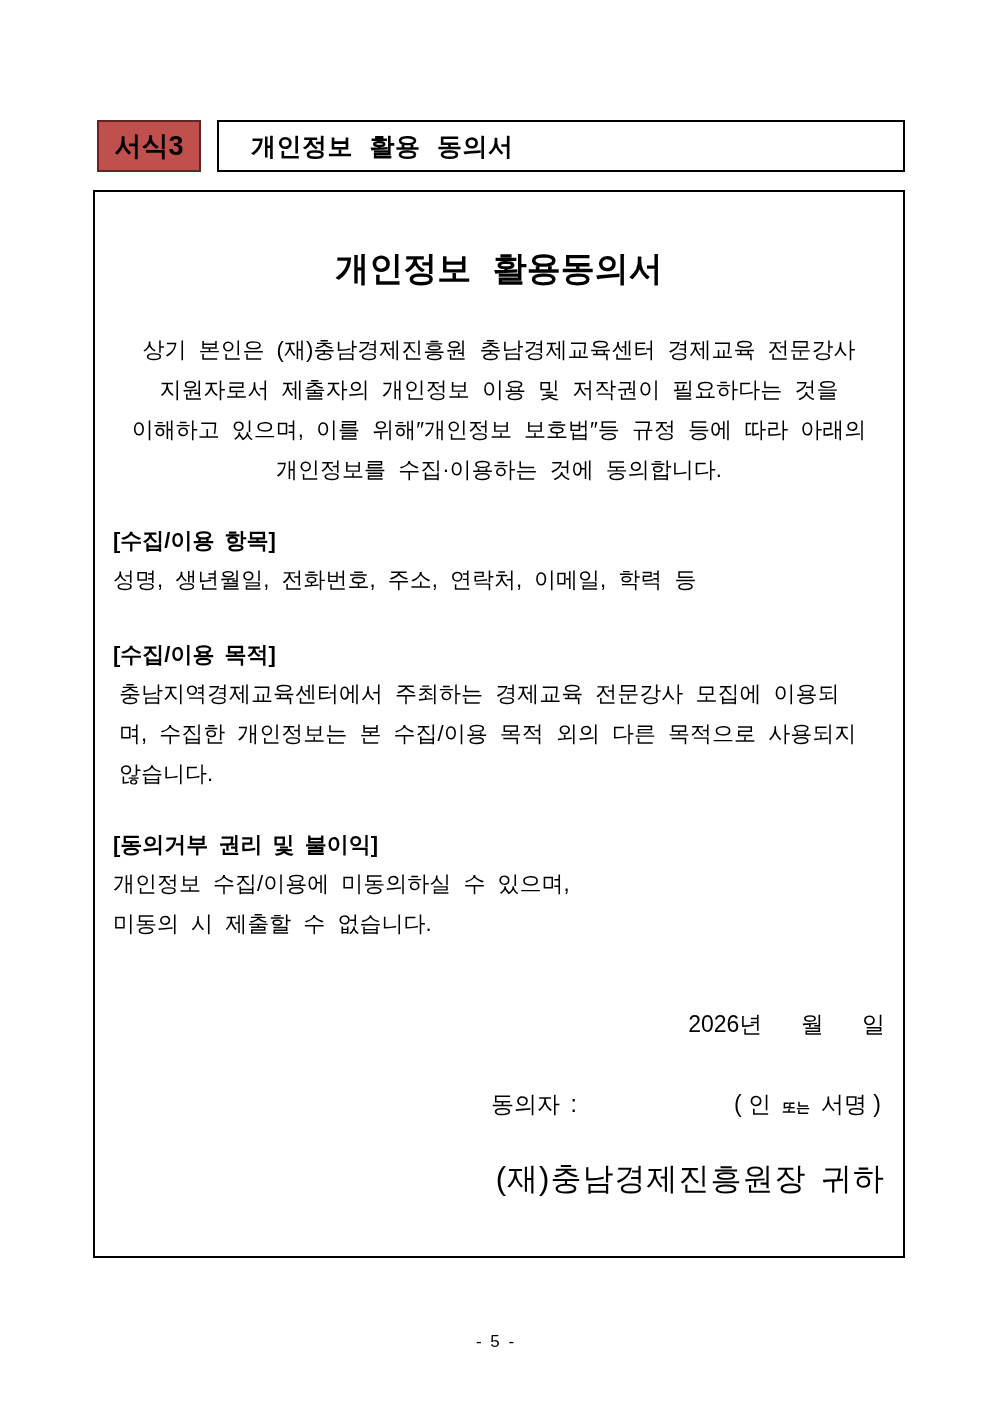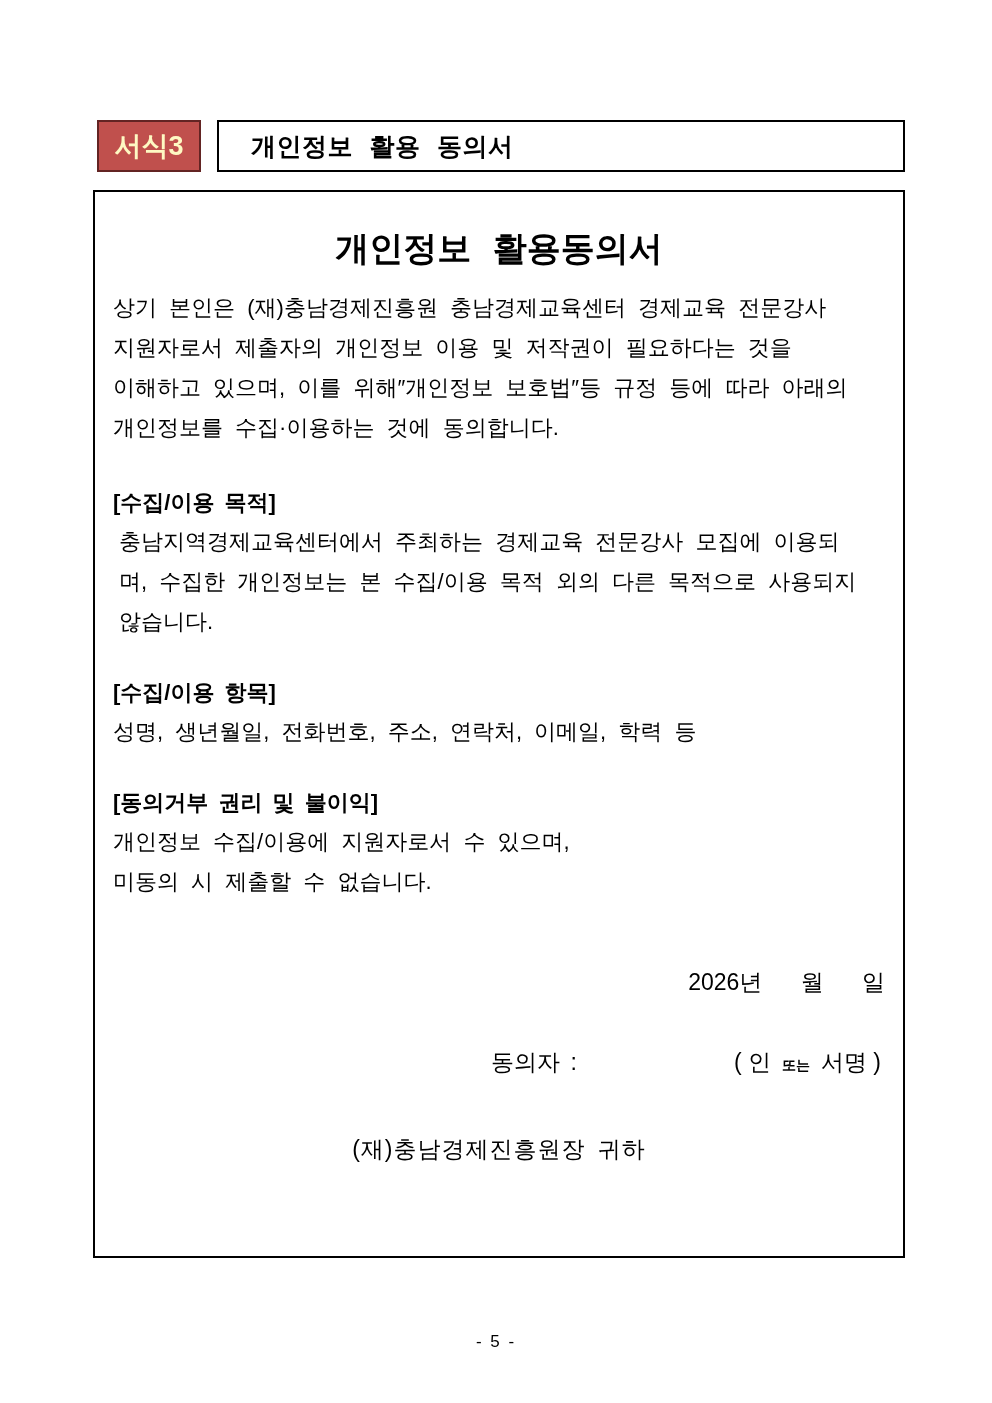--- a/index.html
+++ b/index.html
@@ -24,21 +24,21 @@
     position:absolute;
     left:97px; top:120px;
     width:808px; height:52px;
     display:flex;
     gap:16px;
   }
   .badge {
     width:104px;
     background:var(--badge-bg);
     border:2px solid var(--badge-border);
-    color:#fef9c3;
+    color:#000000;
     font-weight:bold;
     font-size:27px;
     display:flex;
     align-items:center;
     justify-content:center;
   }
   .header-title-box {
     flex:1;
     border:2px solid #000;
     display:flex;
@@ -51,29 +51,30 @@
   }
   
   .doc-box {
     position:absolute;
     left:93px; top:190px;
     width:812px; height:1068px;
     border:2px solid #000;
     padding:0 18px;
   }
   .form-title {
-    margin-top:36px;
+    margin-top:56px;
     text-align:center;
     font-size:34px;
     font-weight:bold;
     word-spacing:12px;
     line-height:40px;
   }
   .intro {
-    margin-top:20px;
+    margin-top:42px;
+    text-align:center;
     font-size:22px;
     line-height:40px;
     white-space:pre-line;
     word-spacing:6px;
   }
   .section-heading {
     margin-top:32px;
     font-weight:bold;
     font-size:22px;
     line-height:38px;
@@ -107,23 +108,23 @@
   .stamp-note {
     margin-left:auto;
     margin-right:4px;
     display:inline-flex;
     align-items:baseline;
     gap:11px;
     font-size:23px;
   }
   .stamp-small { font-size:14px;font-weight:bold; }
   .recipient {
-    margin-top:44px;
-    text-align:center;
-    font-size:23px;
+    margin-top:32px;
+    text-align:right;
+    font-size:31px;
     line-height:40px;
     word-spacing:5px;
     letter-spacing:1px;
   }
   .page-number {
     position:absolute;
     left:0; right:0;
     top:1332px;
     text-align:center;
     font-size:17px;
@@ -143,35 +144,35 @@
 
   <div class="doc-box">
 
     <div class="form-title">개인정보 활용동의서</div>
 
     <div class="intro">상기 본인은 (재)충남경제진흥원 충남경제교육센터 경제교육 전문강사
 지원자로서 제출자의 개인정보 이용 및 저작권이 필요하다는 것을
 이해하고 있으며, 이를 위해″개인정보 보호법″등 규정 등에 따라 아래의
 개인정보를 수집·이용하는 것에 동의합니다.</div>
 
+    <div class="section sec1">
+      <div class="section-heading">[수집/이용 항목]</div>
+      <div class="section-body">성명, 생년월일, 전화번호, 주소, 연락처, 이메일, 학력 등</div>
+    </div>
+
     <div class="section sec2">
       <div class="section-heading">[수집/이용 목적]</div>
       <div class="section-body">충남지역경제교육센터에서 주최하는 경제교육 전문강사 모집에 이용되
 며, 수집한 개인정보는 본 수집/이용 목적 외의 다른 목적으로 사용되지
 않습니다.</div>
     </div>
 
-    <div class="section sec1">
-      <div class="section-heading">[수집/이용 항목]</div>
-      <div class="section-body">성명, 생년월일, 전화번호, 주소, 연락처, 이메일, 학력 등</div>
-    </div>
-
     <div class="section sec3">
       <div class="section-heading">[동의거부 권리 및 불이익]</div>
-      <div class="section-body">개인정보 수집/이용에 지원자로서 수 있으며,
+      <div class="section-body">개인정보 수집/이용에 미동의하실 수 있으며,
 미동의 시 제출할 수 없습니다.</div>
     </div>
 
     <div class="date-line">2026년      월      일</div>
 
     <div class="sig-row">
       <span class="sig-spacer"></span>
       <span class="sig-label">동의자 :</span>
       <span class="stamp-note">
         <span>( 인</span>

